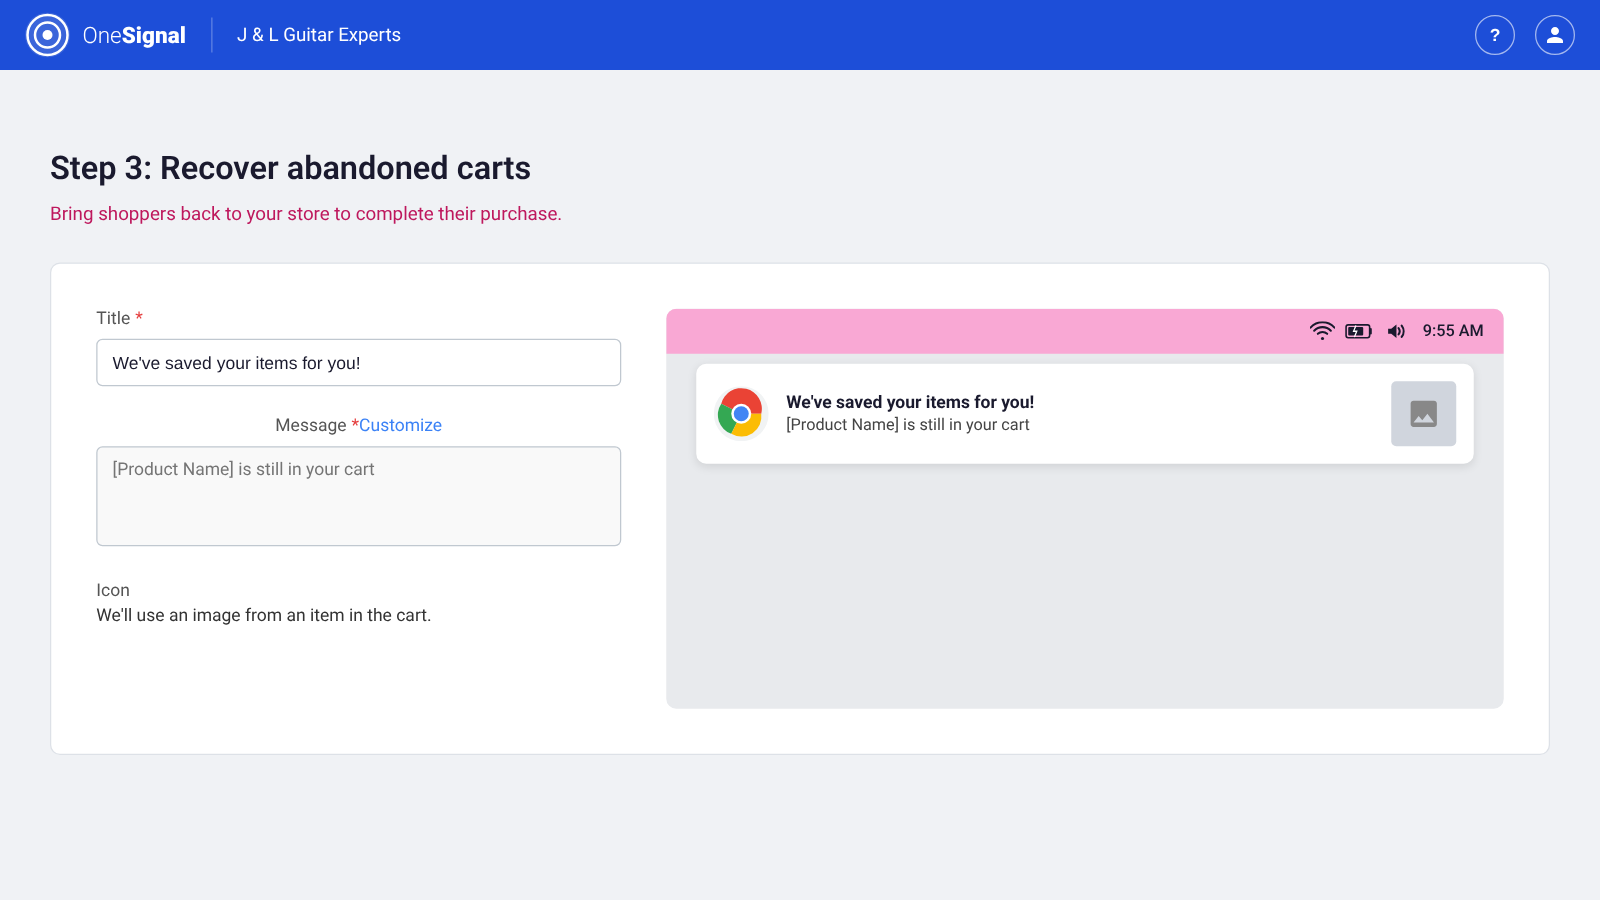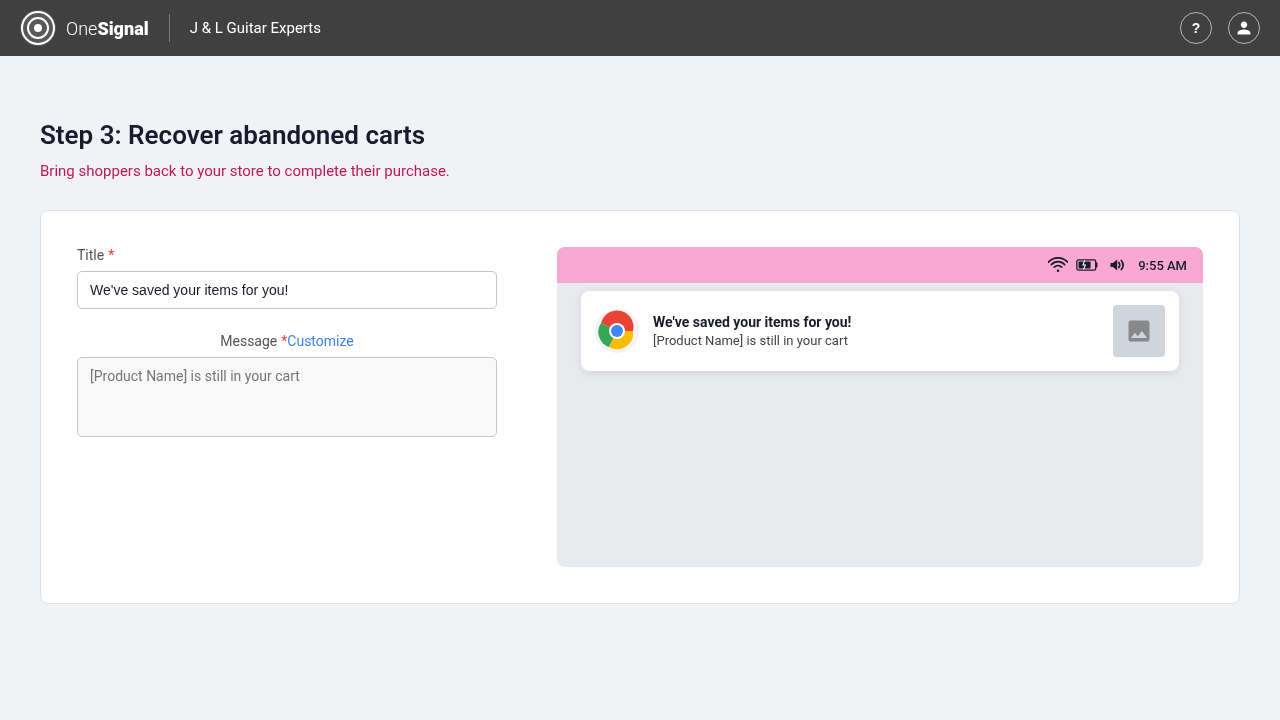--- a/index.html
+++ b/index.html
@@ -1,20 +1,20 @@
 <!DOCTYPE html>
 <html><head>
   <meta charset="utf-8">
   <style>
     * { box-sizing: border-box; margin: 0; padding: 0; }
     body { font-family: -apple-system, BlinkMacSystemFont, 'Segoe UI', Roboto, sans-serif; background: #f0f2f5; min-height: 720px; }
 
     
     .header {
-      background: #404040;
+      background: #1d4ed8;
       height: 56px;
       display: flex;
       align-items: center;
       padding: 0 20px;
       justify-content: space-between;
     }
     .header-left {
       display: flex;
       align-items: center;
       gap: 0;
@@ -80,21 +80,21 @@
       margin-bottom: 30px;
     }
 
     
     .card {
       background: white;
       border: 1px solid #dde1e7;
       border-radius: 8px;
       padding: 36px 36px 36px 36px;
       display: flex;
-      gap: 60px;
+      gap: 36px;
       align-items: flex-start;
     }
 
     
     .form-section {
       flex: 0 0 420px;
     }
     .form-field {
       margin-bottom: 24px;
     }
@@ -278,20 +278,24 @@
         <div class="message-label-row">
           <label class="form-label" style="margin-bottom:0;">
             <span>Message</span>
             <span class="required-star">*</span>
           </label>
           <a class="customize-link" href="#">Customize</a>
         </div>
         <textarea class="form-textarea" placeholder="[Product Name] is still in your cart" readonly="" style=""></textarea>
       </div>
 
+      <div class="info-section">
+        <div class="info-label">Icon</div>
+        <div class="info-text">We'll use an image from an item in the cart.</div>
+      </div>
 
 
     </div>
 
     <div class="preview-section">
 
       <div class="preview-status-bar">
         <div class="status-icons">
 
           <svg width="20" height="16" viewBox="0 0 24 18" fill="none">

